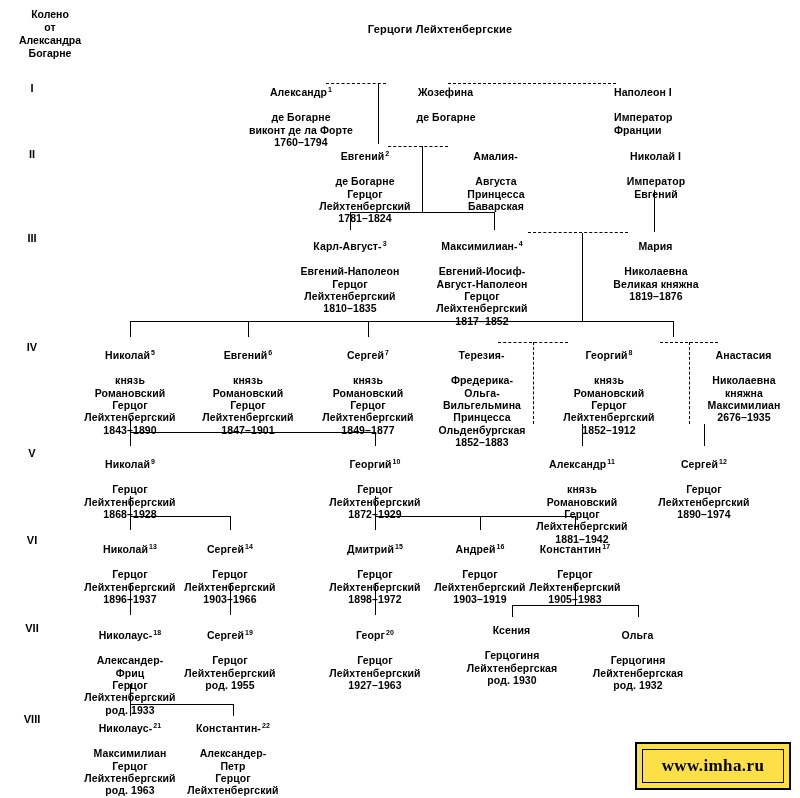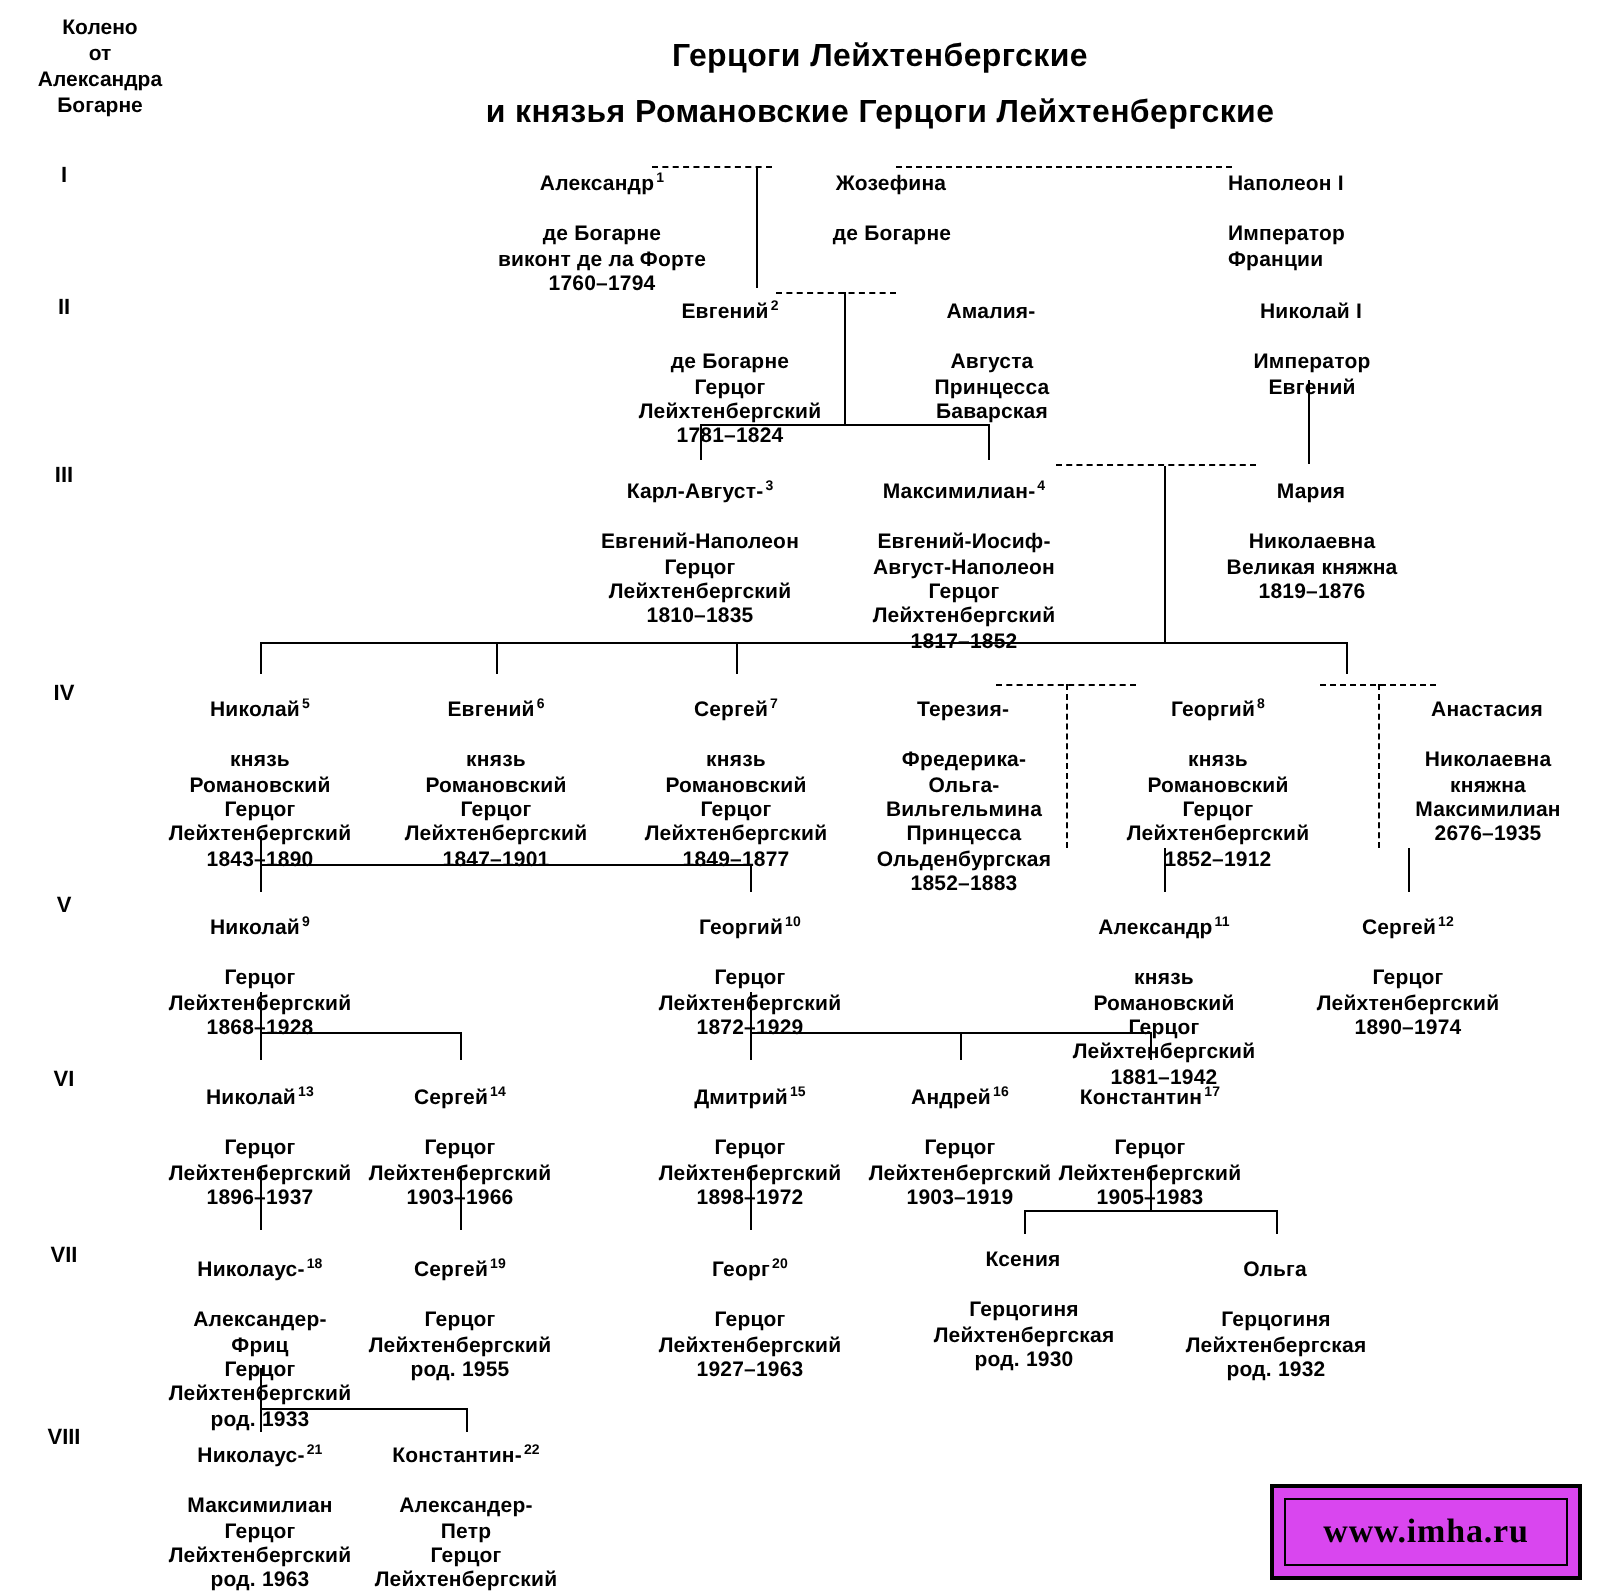--- a/index.html
+++ b/index.html
@@ -41,21 +41,21 @@
     position: absolute;
     text-align: center;
     font-size: 10.5px;
     line-height: 13px;
     font-weight: bold;
     white-space: pre-line;
   }
   .title {
     position: absolute;
     text-align: center;
-    font-size: 16px;
+    font-size: 11px;
     line-height: 14px;
     font-weight: bold;
     white-space: pre-line;
     letter-spacing: 0.2px;
   }
   .gen-label {
     position: absolute;
     text-align: center;
     font-size: 11px;
     font-weight: bold;
@@ -79,21 +79,21 @@
     width: 0;
   }
   
   .watermark {
     position: absolute;
     left: 635px;
     top: 742px;
     width: 156px;
     height: 48px;
     border: 2px solid #000;
-    background: #d946ef;
+    background: #fde047;
     display: flex;
     align-items: center;
     justify-content: center;
   }
   .watermark-inner {
     border: 1px solid #000;
     width: 142px;
     height: 34px;
     display: flex;
     align-items: center;
@@ -109,21 +109,20 @@
 
 <div id="chart">
 
   <div class="corner-head" style="left:0px;top:8px;width:100px;">Колено
 от
 Александра
 Богарне</div>
 
   <div class="title" style="left:160px;top:8px;width:560px;">
     <div>Герцоги Лейхтенбергские</div>
-    <div>и князья Романовские Герцоги Лейхтенбергские</div>
   </div>
 
   <div class="gen-label" style="left:12px;top:82px;">I</div>
   <div class="gen-label" style="left:12px;top:148px;text-align:center;">II</div>
   <div class="gen-label" style="left:12px;top:232px;">III</div>
   <div class="gen-label" style="left:12px;top:341px;">IV</div>
   <div class="gen-label" style="left:12px;top:447px;">V</div>
   <div class="gen-label" style="left:12px;top:534px;">VI</div>
   <div class="gen-label" style="left:12px;top:622px;">VII</div>
   <div class="gen-label" style="left:12px;top:713px;">VIII</div>

